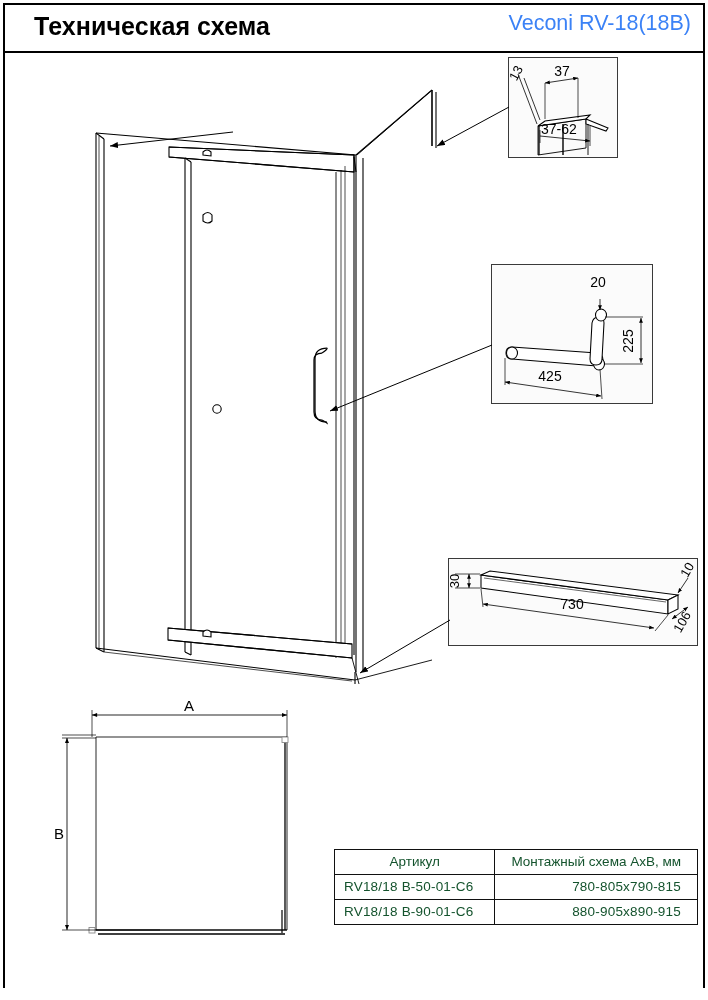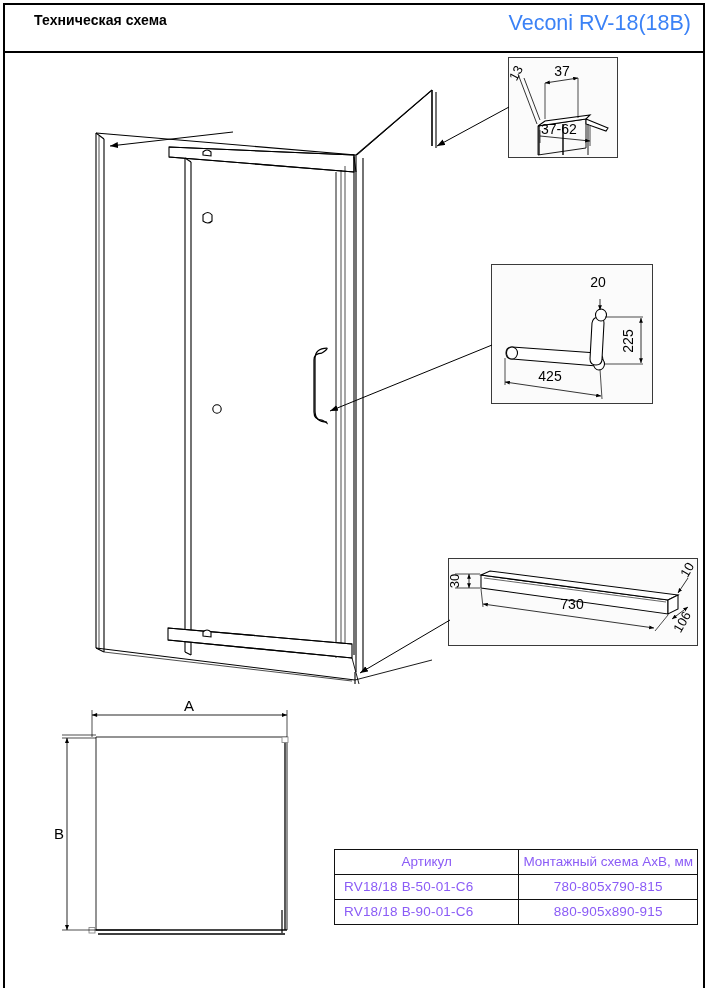--- a/index.html
+++ b/index.html
@@ -31,21 +31,21 @@
 
   
   .header {
     position: absolute;
     left: 4px; top: 4px;
     width: 700px; height: 47px;
   }
   .hdr-title {
     position: absolute;
     left: 30px; top: 8px;
-    font-size: 14px;
+    font-size: 25px;
     font-weight: bold;
     color: #000;
     letter-spacing: 0.1px;
     white-space: nowrap;
   }
   .hdr-model {
     position: absolute;
     right: 13px; top: 7px;
     font-size: 21.5px;
     color: #3b82f6;
@@ -82,29 +82,29 @@
     left: 334px; top: 849px;
     width: 364px;
     border-collapse: collapse;
     background: #fff;
   }
   #spec-table td, #spec-table th {
     border: 1.3px solid #111;
     font-family: "Liberation Sans", sans-serif;
     font-size: 13.5px;
     font-weight: normal;
-    color: #8b5cf6;
-    padding: 2px 4px;
+    color: #14532d;
+    padding: 2px 16px;
     height: 20px;
     line-height: 1.05;
     white-space: nowrap;
   }
   #spec-table th { text-align: center; }
   #spec-table td.c-art { text-align: left; padding-left: 9px; width: 174px; letter-spacing: 0.2px; }
-  #spec-table td.c-dim { text-align: center; letter-spacing: 0.2px; }
+  #spec-table td.c-dim { text-align: right; letter-spacing: 0.2px; }
   #spec-table th.h-art { width: 174px; }
 </style>
 </head>
 <body>
 
 <div id="sheet">
 
   <div class="frame-border frame-left"></div>
   <div class="frame-border frame-right"></div>
   <div class="frame-border frame-top"></div>

